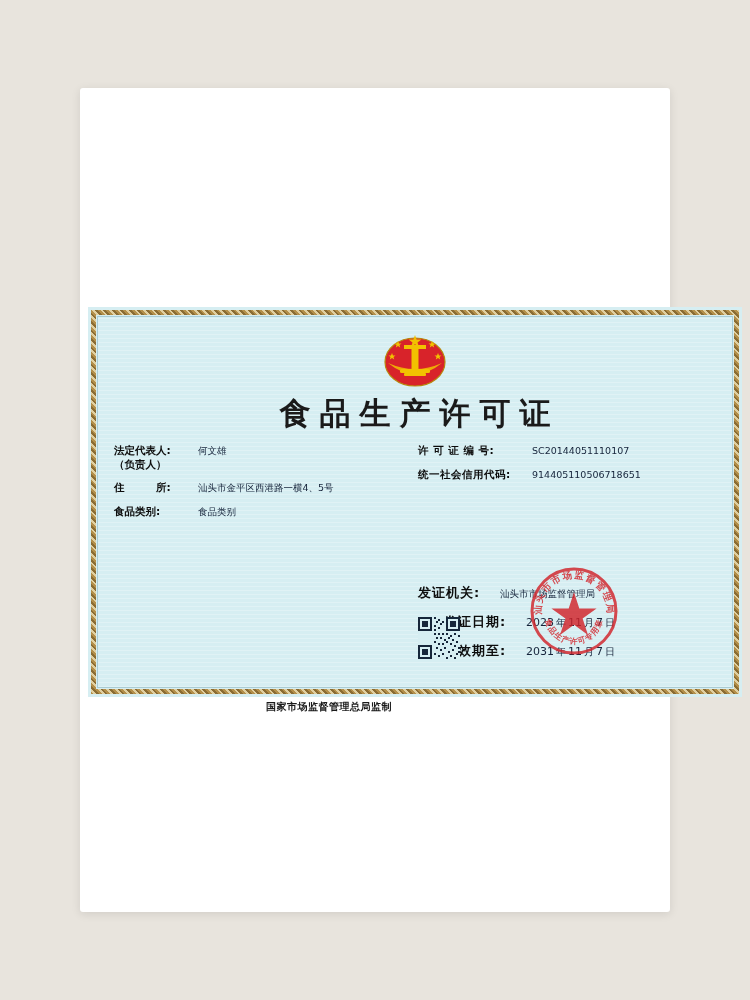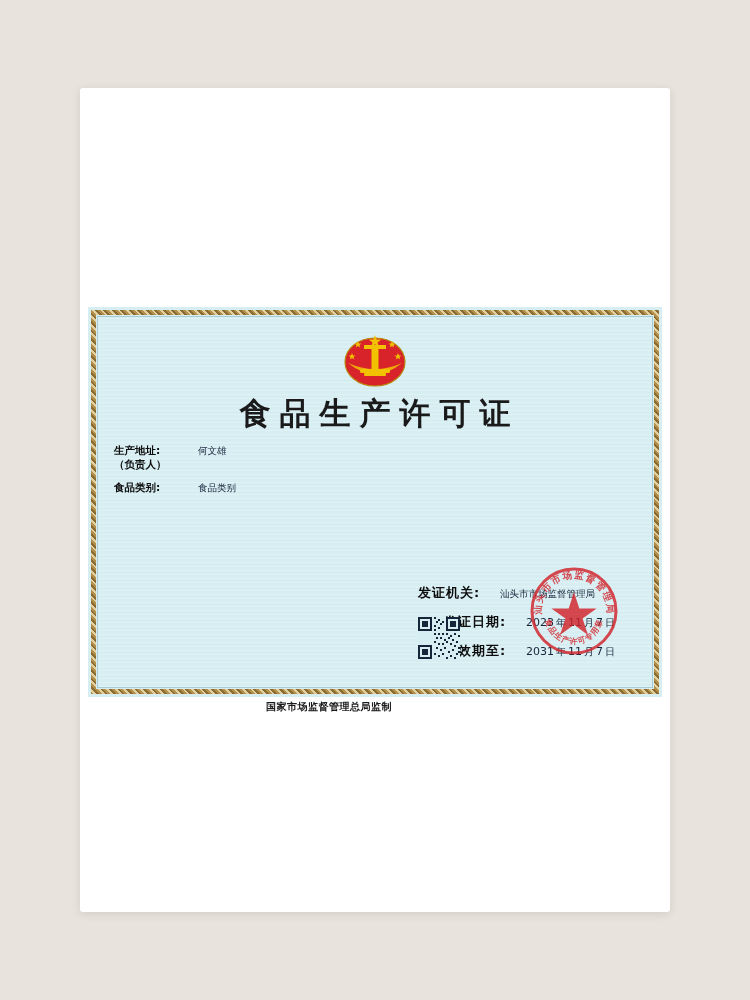--- a/index.html
+++ b/index.html
@@ -23,21 +23,21 @@
     height: 824px;
     background: #ffffff;
     border-radius: 3px;
     box-shadow: 0 2px 10px rgba(0,0,0,0.10);
   }
   
   .certificate {
     position: absolute;
     left: 88px;
     top: 307px;
-    width: 574px;
+    width: 654px;
     height: 390px;
     background: #d6eef2;
     box-sizing: border-box;
     overflow: hidden;
   }
   .cert-inner-border {
     position: absolute;
     left: 9px;
     top: 9px;
     right: 9px;
@@ -253,35 +253,52 @@
     </svg>
   </div>
 
   <div class="cert-title">食品生产许可证</div>
 
   <div class="fields-left">
 
 
     <div class="field-row">
       <span class="label-box">
-        <span class="field-label two-line-label">生产地址:</span>
+        <span class="field-label two-line-label">法定代表人:</span>
         <span class="field-label two-line-label">（负责人）</span>
       </span>
       <span class="field-value">何文雄</span>
     </div>
 
+    <div class="field-row">
+      <span class="field-label label-box">住　　　所:</span>
+      <span class="field-value">汕头市金平区西港路一横4、5号</span>
+    </div>
 
 
     <div class="field-row" style="">
       <span class="field-label label-box">食品类别:</span>
       <span class="field-value">食品类别</span>
     </div>
 
   </div>
 
+  <div class="fields-right">
+
+    <div class="field-row">
+      <span class="field-label label-box-wide sp">许 可 证 编 号:</span>
+      <span class="field-value">SC20144051110107</span>
+    </div>
+
+    <div class="field-row">
+      <span class="field-label label-box-wide sp">统一社会信用代码:</span>
+      <span class="field-value">914405110506718651</span>
+    </div>
+
+  </div>
 
   <div class="issue-block">
 
     <div class="issue-row">
       <span class="issue-label">发证机关:</span>
       <span class="issue-value">汕头市市场监督管理局</span>
     </div>
 
     <div class="issue-row" style="padding-left:26px;">
       <span class="issue-label">发证日期:</span>

